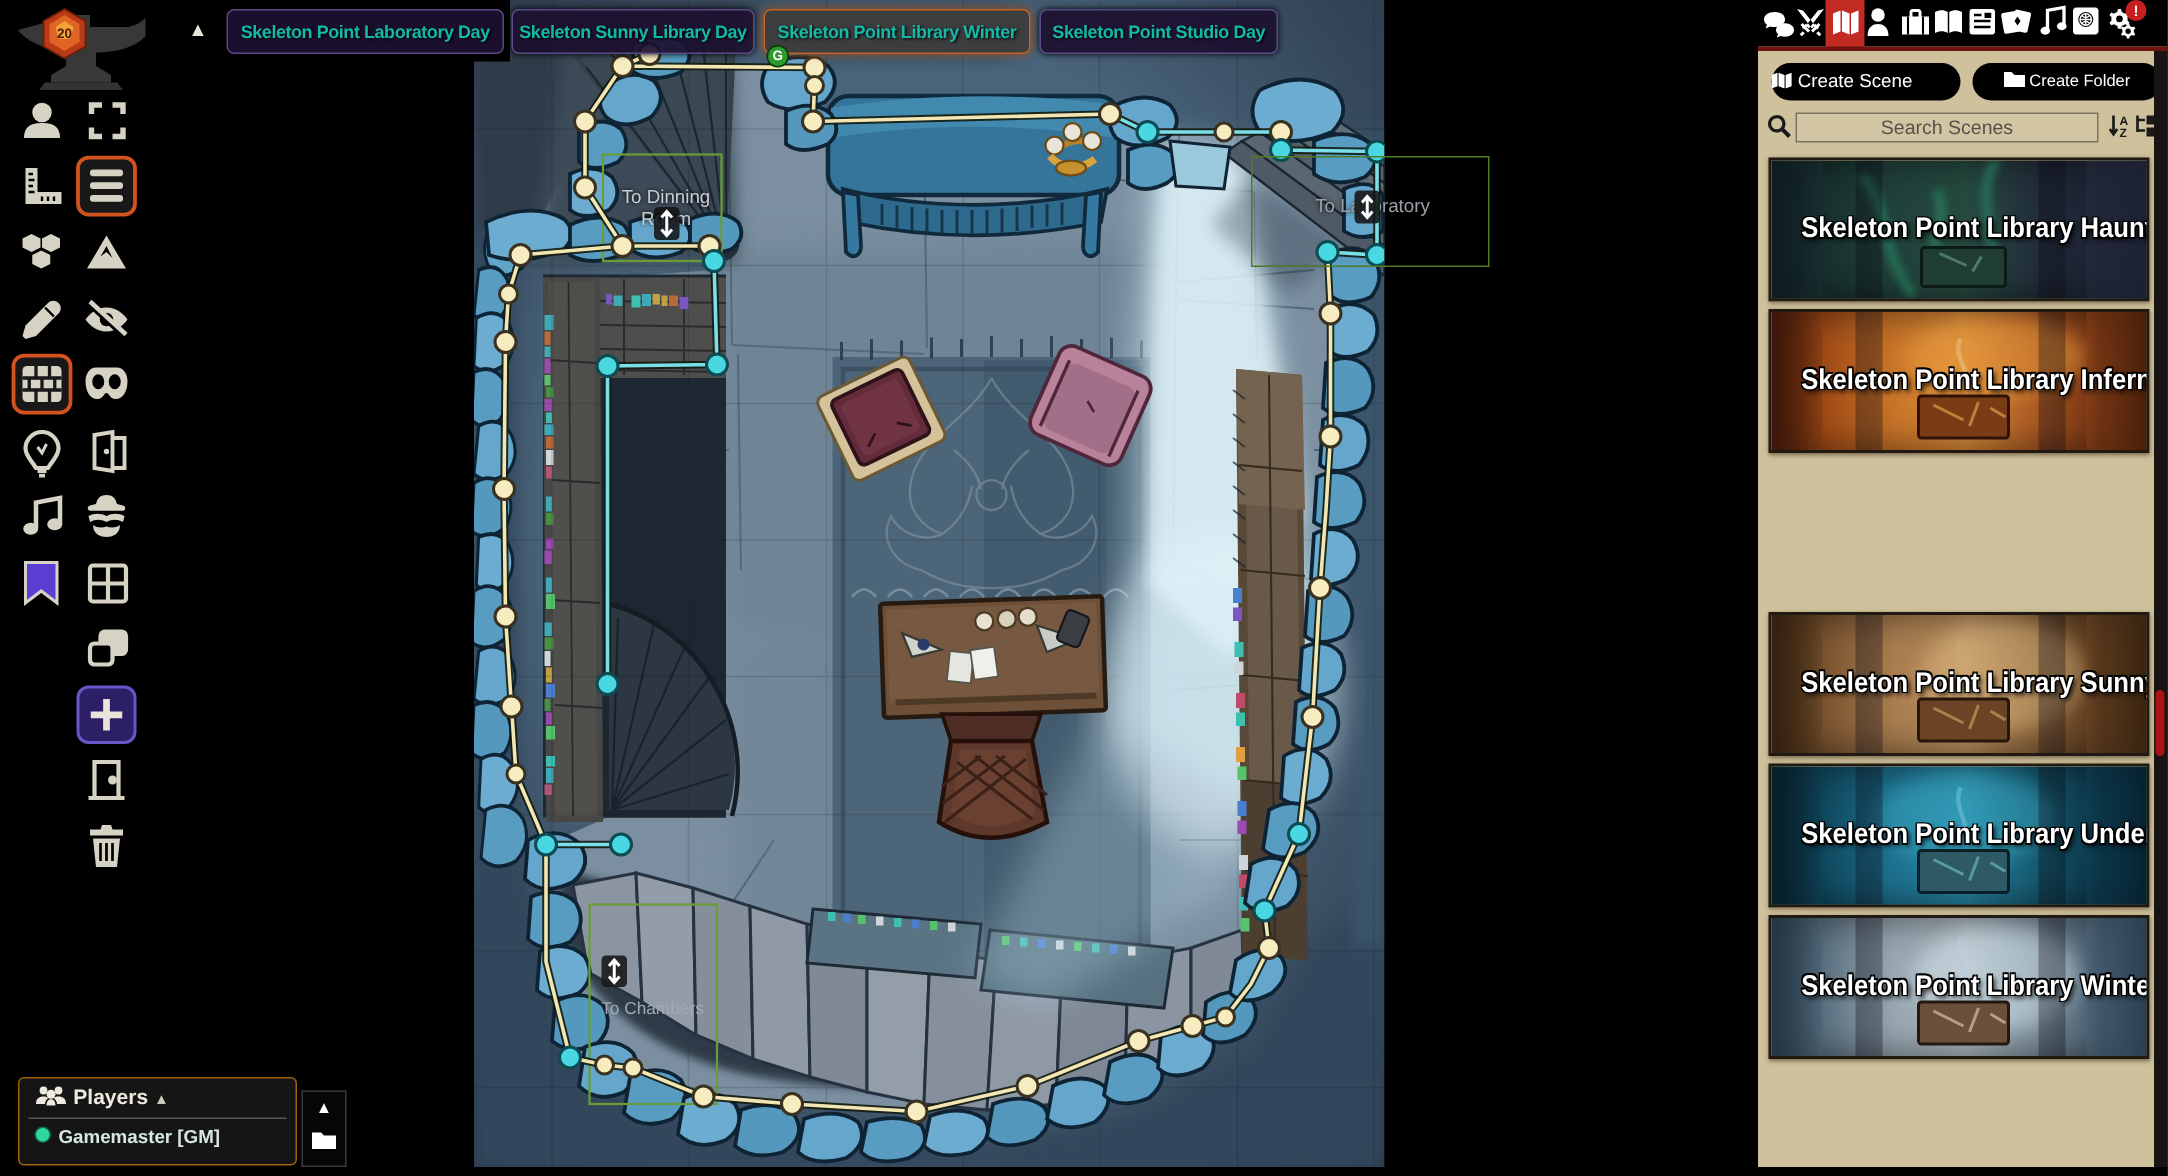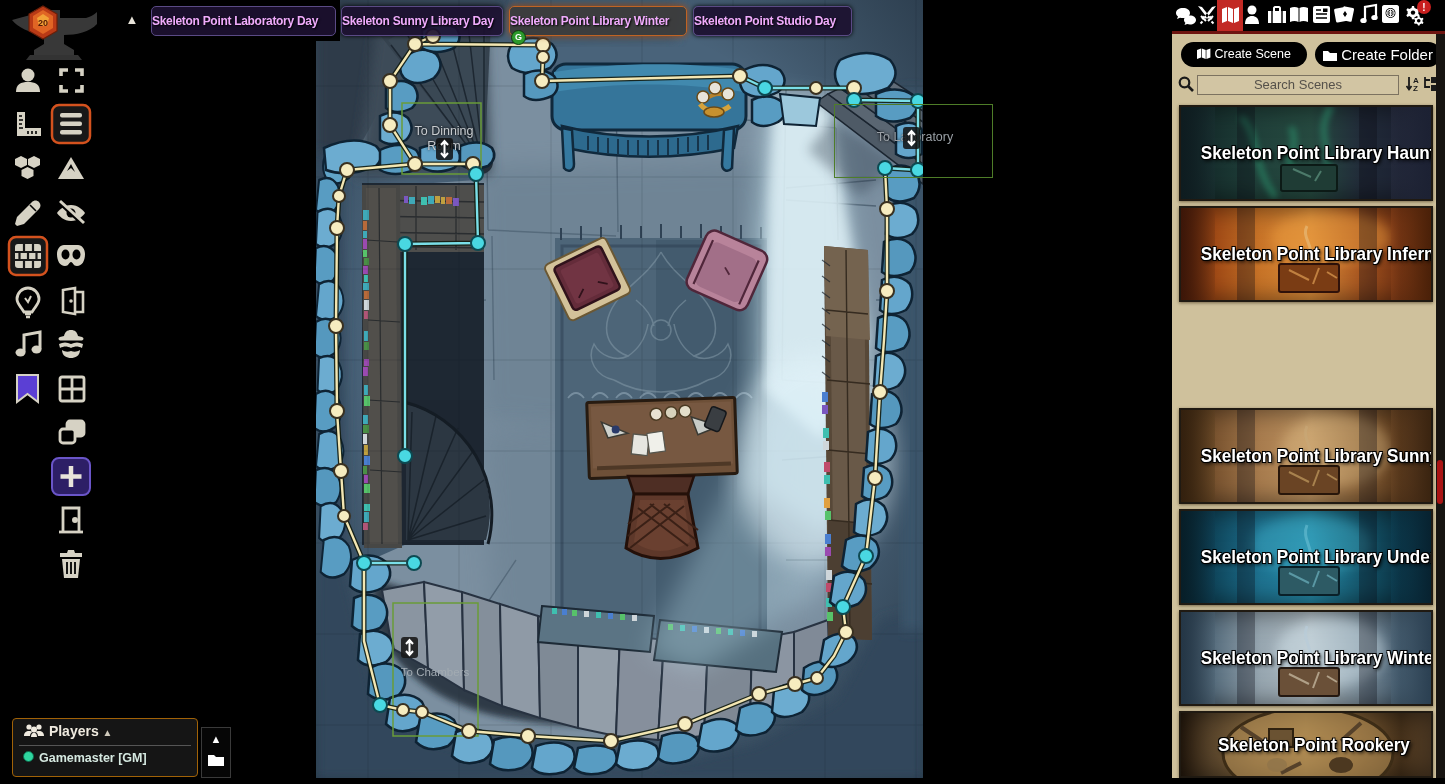--- a/index.html
+++ b/index.html
@@ -597,22 +597,22 @@
 </svg>
 </div>
 
 <div class="abs" style="left:110px;top:0;width:230px;height:41px;background:#000;"></div>
 
 <div class="abs" style="left:120px;top:8px;width:24px;height:24px;color:#e8e4da;font-size:13px;text-align:center;line-height:24px;">▲</div>
 
 <div class="abs" id="nav" style="left:150px;top:6px;height:36px;">
   <style>
     .tab{position:absolute;top:0;height:28px;line-height:28px;border-radius:5px;
-      background:rgba(28,16,48,0.92);border:1px solid #5a4a85;color:#f0abfc;
-      font-size:12px;font-weight:bold;white-space:nowrap;letter-spacing:-0.3px;
+      background:rgba(28,16,48,0.92);border:1px solid #5a4a85;color:#14b8a6;
+      font-size:12px;font-weight:bold;text-align:center;white-space:nowrap;letter-spacing:-0.3px;
       text-shadow:1px 1px 2px #000;box-shadow:0 0 4px #000;}
     .tab.active{background:rgba(60,60,60,0.95);border:1px solid #c06424;box-shadow:0 0 6px #a04a14;}
   </style>
   <div class="tab" style="left:1px;width:183px;">Skeleton Point Laboratory Day</div>
   <div class="tab" style="left:191px;width:160px;">Skeleton Sunny Library Day</div>
   <div class="tab active" style="left:359px;width:176px;">Skeleton Point Library Winter</div>
   <div class="tab" style="left:543px;width:157px;">Skeleton Point Studio Day</div>
 
   <div style="position:absolute;left:361px;top:24px;width:13px;height:13px;border-radius:50%;background:#2c9a2c;border:1.5px solid #0c3a0c;color:#fff;font-size:9px;font-weight:bold;text-align:center;line-height:13px;">G</div>
 </div>
@@ -698,28 +698,28 @@
         <circle cx="8" cy="6.6" r="2.2" fill="#000"></circle>
         <path d="M13,10 L14.5,10 L14.9,11.4 C15.4,11.6 15.9,11.9 16.3,12.2 L17.7,11.7 L18.5,13 L17.5,14 C17.6,14.5 17.6,15 17.5,15.5 L18.5,16.6 L17.7,17.9 L16.3,17.4 C15.9,17.7 15.4,18 14.9,18.2 L14.5,19.6 L13,19.6 L12.6,18.2 C12.1,18 11.6,17.7 11.2,17.4 L9.8,17.9 L9,16.6 L10,15.5 C9.9,15 9.9,14.5 10,14 L9,13 L9.8,11.7 L11.2,12.2 C11.6,11.9 12.1,11.6 12.6,11.4 Z"></path>
         <circle cx="13.75" cy="14.8" r="1.8" fill="#000"></circle>
       </g>
     </g>
 
     <circle cx="252" cy="7" r="7" fill="#c81e1e"></circle>
     <text x="252" y="10.5" font-size="10" font-weight="bold" fill="#fff" text-anchor="middle">!</text>
   </svg>
 
-  <div class="abs" style="left:9px;top:42px;width:126px;height:25px;background:#000;border-radius:13px;color:#fff;font-size:12.5px;line-height:25px;text-align:center;">
+  <div class="abs" style="left:9px;top:42px;width:126px;height:25px;background:#000;border-radius:13px;color:#fff;font-size:12.5px;line-height:25px;">
     <svg width="14" height="11" style="vertical-align:-1px;">
           <path d="M0,2 L4,0.5 L4,9.5 L0,11 Z M4.7,0.5 L8.7,2 L8.7,11 L4.7,9.5 Z M9.4,2 L13.4,0.5 L13.4,9.5 L9.4,11 Z" fill="#fff"></path>
         </svg>
     Create Scene
   </div>
 
-  <div class="abs" style="left:143px;top:42px;width:126px;height:25px;background:#000;border-radius:13px;color:#fff;font-size:15px;line-height:25px;text-align:center;">
+  <div class="abs" style="left:143px;top:42px;width:126px;height:25px;background:#000;border-radius:13px;color:#fff;font-size:11px;line-height:25px;text-align:center;">
     <svg width="14" height="11" style="vertical-align:-1px;">
           <path d="M0,1 L5,1 L7,3 L14,3 L14,11 L0,11 Z" fill="#fff"></path>
         </svg>
     Create Folder
   </div>
 
   <svg class="abs" style="left:6px;top:76px;" width="16" height="16">
         <circle cx="6.5" cy="6.5" r="4.8" fill="none" stroke="#1a1a1a" stroke-width="2.2"></circle>
         <path d="M10,10 L15,15" stroke="#1a1a1a" stroke-width="2.6"></path>
       </svg>
@@ -803,33 +803,20 @@
             <ellipse cx="150" cy="40" rx="55" ry="34" fill="#ddeef6" opacity="0.4" filter="blur(6px)"></ellipse>
             <rect x="98" y="56" width="60" height="28" rx="2" fill="#6a5038" stroke="#241810" stroke-width="2"></rect>
             <path d="M108,62 L128,72 M138,60 L132,76 M146,64 L156,70" stroke="#b0a088" stroke-width="2"></path>
             <path d="M126,14 C120,28 134,38 128,50" stroke="#b8ccd8" stroke-width="3" fill="none" opacity="0.7"></path>
           </svg>
       <div class="tp"></div>
     </div>
     <div class="cname">Skeleton Point Library Winter</div>
   </div>
 
-  <div class="card" style="top:711px;height:63px;">
-    <div class="thumb" style="background:linear-gradient(90deg,#2c1e10 0%,#57432a 12%,#8a6c42 30%,#a8854e 50%,#7c5c34 70%,#44301a 88%,#5c442a 100%);">
-      <svg width="254" height="73">
-            <ellipse cx="127" cy="40" rx="85" ry="45" fill="#b08c54" opacity="0.6"></ellipse>
-            <ellipse cx="127" cy="40" rx="85" ry="45" fill="none" stroke="#3c2c16" stroke-width="3"></ellipse>
-            <path d="M60,14 L84,30 M180,10 L160,28 M100,60 L120,50" stroke="#55412a" stroke-width="4"></path>
-            <rect x="88" y="16" width="24" height="18" fill="#6a5232" stroke="#30220f" stroke-width="2"></rect>
-            <ellipse cx="160" cy="52" rx="12" ry="8" fill="#4c3820"></ellipse>
-            <ellipse cx="96" cy="52" rx="10" ry="7" fill="#90744a" opacity="0.8"></ellipse>
-          </svg>
-    </div>
-    <div class="cname" style="padding-left:41px;">Skeleton Point Rookery</div>
-  </div>
 
   <div class="abs" style="left:264px;top:34px;width:9px;height:750px;background:#171411;"></div>
   <div class="abs" style="left:265px;top:460px;width:6px;height:44px;background:#aa1414;border-radius:3px;"></div>
 </div>
 
 <div class="abs" id="players" style="left:12px;top:718px;width:184px;height:57px;background:rgba(22,22,22,0.96);border:1px solid #a16207;border-radius:4px;">
   <div style="position:absolute;left:10px;top:4px;color:#efeadf;font-size:14px;font-weight:bold;">
     <svg width="22" height="15" style="vertical-align:-2px;">
           <g fill="#efeadf">
             <circle cx="6" cy="4" r="2.6"></circle>

